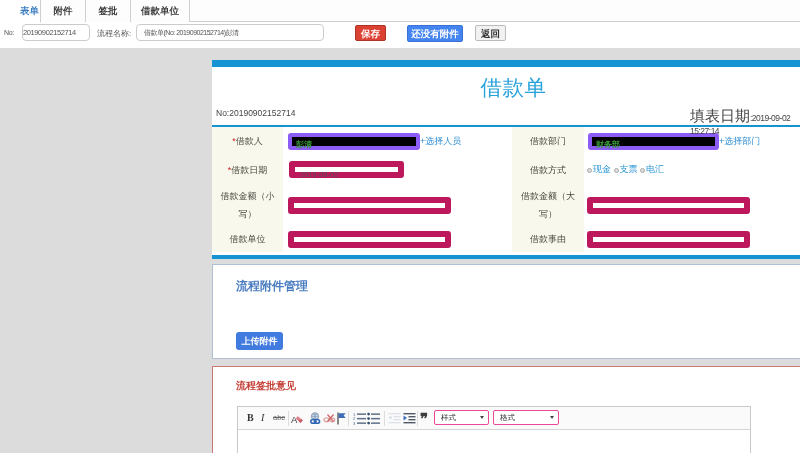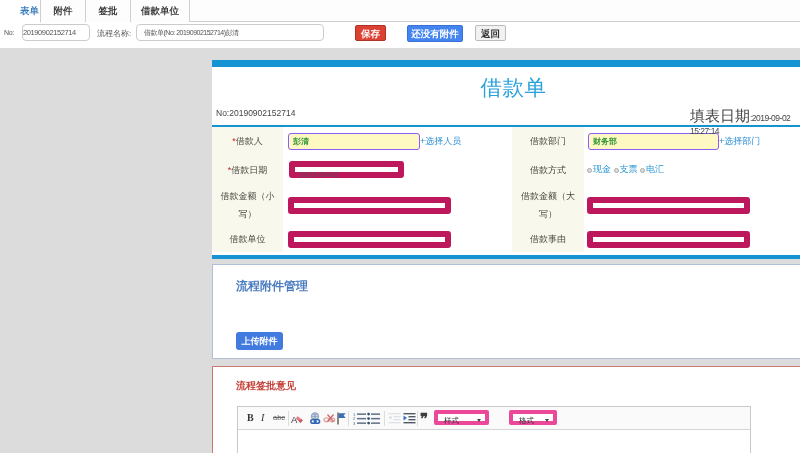--- a/index.html
+++ b/index.html
@@ -25,21 +25,21 @@
 #ptitle { text-align:center; font-size:21.5px; color:#28a2db; padding-top:6px; height:36px; letter-spacing:0.5px; padding-left:2px; }
 #subrow { position:relative; height:22px; font-size:8.5px; color:#444; }
 #tablehead { height:2px; background:#1593d2; }
 
 table#form { width:601px; border-collapse:collapse; table-layout:fixed; font-size:9px; }
 #form td { padding:0; vertical-align:middle; }
 td.lab { background:#f8f8ec; text-align:center; color:#47473f; line-height:18px; }
 td.val { background:#fff; }
 .red { color:#cc2222; }
 .finp { display:inline-block; border:6px solid #be185d; border-radius:3px; background:#fff; height:17px; vertical-align:middle; }
-.ginp { background:#fef9c3; border:1px solid #8b5cf6; border-radius:3px; display:inline-block;
+.ginp { background:#000000; border:4px solid #8b5cf6; border-radius:3px; display:inline-block;
   height:17px; line-height:15px; padding-left:4px; color:#389738; font-weight:bold; font-size:8px; vertical-align:middle;}
 a.lnk { color:#2e8fd4; text-decoration:none; font-size:9px; }
 .radio { display:inline-block; width:5px; height:5px; border-radius:50%;
   background:#dedede; border:1px solid #a9a9a9; vertical-align:-1px; margin-right:1px;}
 .rlab { color:#2795d2; }
 #formfoot { height:5px; background:#1593d2; margin-top:3px; border-bottom:1px solid #dcdcdc; }
 
 
 #att { position:absolute; left:212px; top:264px; width:601px; height:95px;
   background:#fff; border:1px solid #aebfd6; }
@@ -51,21 +51,21 @@
 
 
 #sign { position:absolute; left:212px; top:366px; width:601px; height:87px;
   background:#fff; border:1px solid #cb7a72; border-bottom:none; }
 #signh { position:absolute; left:23px; top:12px; font-size:10px; font-weight:bold; color:#c5433a; }
 #editor { position:absolute; left:24px; top:39px; width:514px; height:60px;
   border:1px solid #c9c9c9; background:#fff; }
 #etb { height:23px; background:#fafafa; border-bottom:1px solid #d5d5d5; position:relative; }
 .ei { position:absolute; top:4px; height:15px; font-size:10px; color:#333; }
 .sep { position:absolute; top:4px; width:1px; height:15px; background:#ddd; }
-.combo { position:absolute; top:3px; height:15px; border:4px solid #ec4899; background:#fff;
+.combo { position:absolute; top:3px; height:15px; border:1px solid #ec4899; background:#fff;
   font-size:7.5px; color:#333; line-height:13px; padding-left:6px; border-radius:2px;}
 .combo .ar { position:absolute; right:4px; top:5px; width:0; height:0;
   border-left:2.5px solid transparent; border-right:2.5px solid transparent; border-top:3.5px solid #444; }
 </style>
 </head>
 <body>
 <div id="hdr">
   <div id="tabs">
     <div class="tab active" style="left:0; width:41px; text-indent:7px;">表单</div>
     <div class="tab" style="left:41px; width:45px;">附件</div>
@@ -191,16 +191,16 @@
       <svg class="ei" style="left:165px;" width="13" height="13" viewBox="0 0 13 13">
           <rect x="0.5" y="1" width="12" height="1.4" fill="#4e5a68"></rect>
           <rect x="5.5" y="4" width="7" height="1.4" fill="#4e5a68"></rect>
           <path d="M0.5 3.4 L4 5.9 L0.5 8.4 Z" fill="#3a6ec0"></path>
           <rect x="5.5" y="7" width="7" height="1.4" fill="#4e5a68"></rect>
           <rect x="0.5" y="10" width="12" height="1.4" fill="#4e5a68"></rect>
         </svg>
       <span class="sep" style="left:179px;"></span>
       <span class="ei" style="left:182px; top:3px; font-size:15px; font-weight:bold; color:#3d3d3d; font-family:'Liberation Serif',serif;">❞</span>
       <span class="combo" style="left:196px; width:55px;">样式<span class="ar"></span></span>
-      <span class="combo" style="left:271px; width:48px;">格式<span class="ar"></span></span>
+      <span class="combo" style="left:255px; width:66px;">格式<span class="ar"></span></span>
     </div>
   </div>
 </div>
 
 </body></html>

